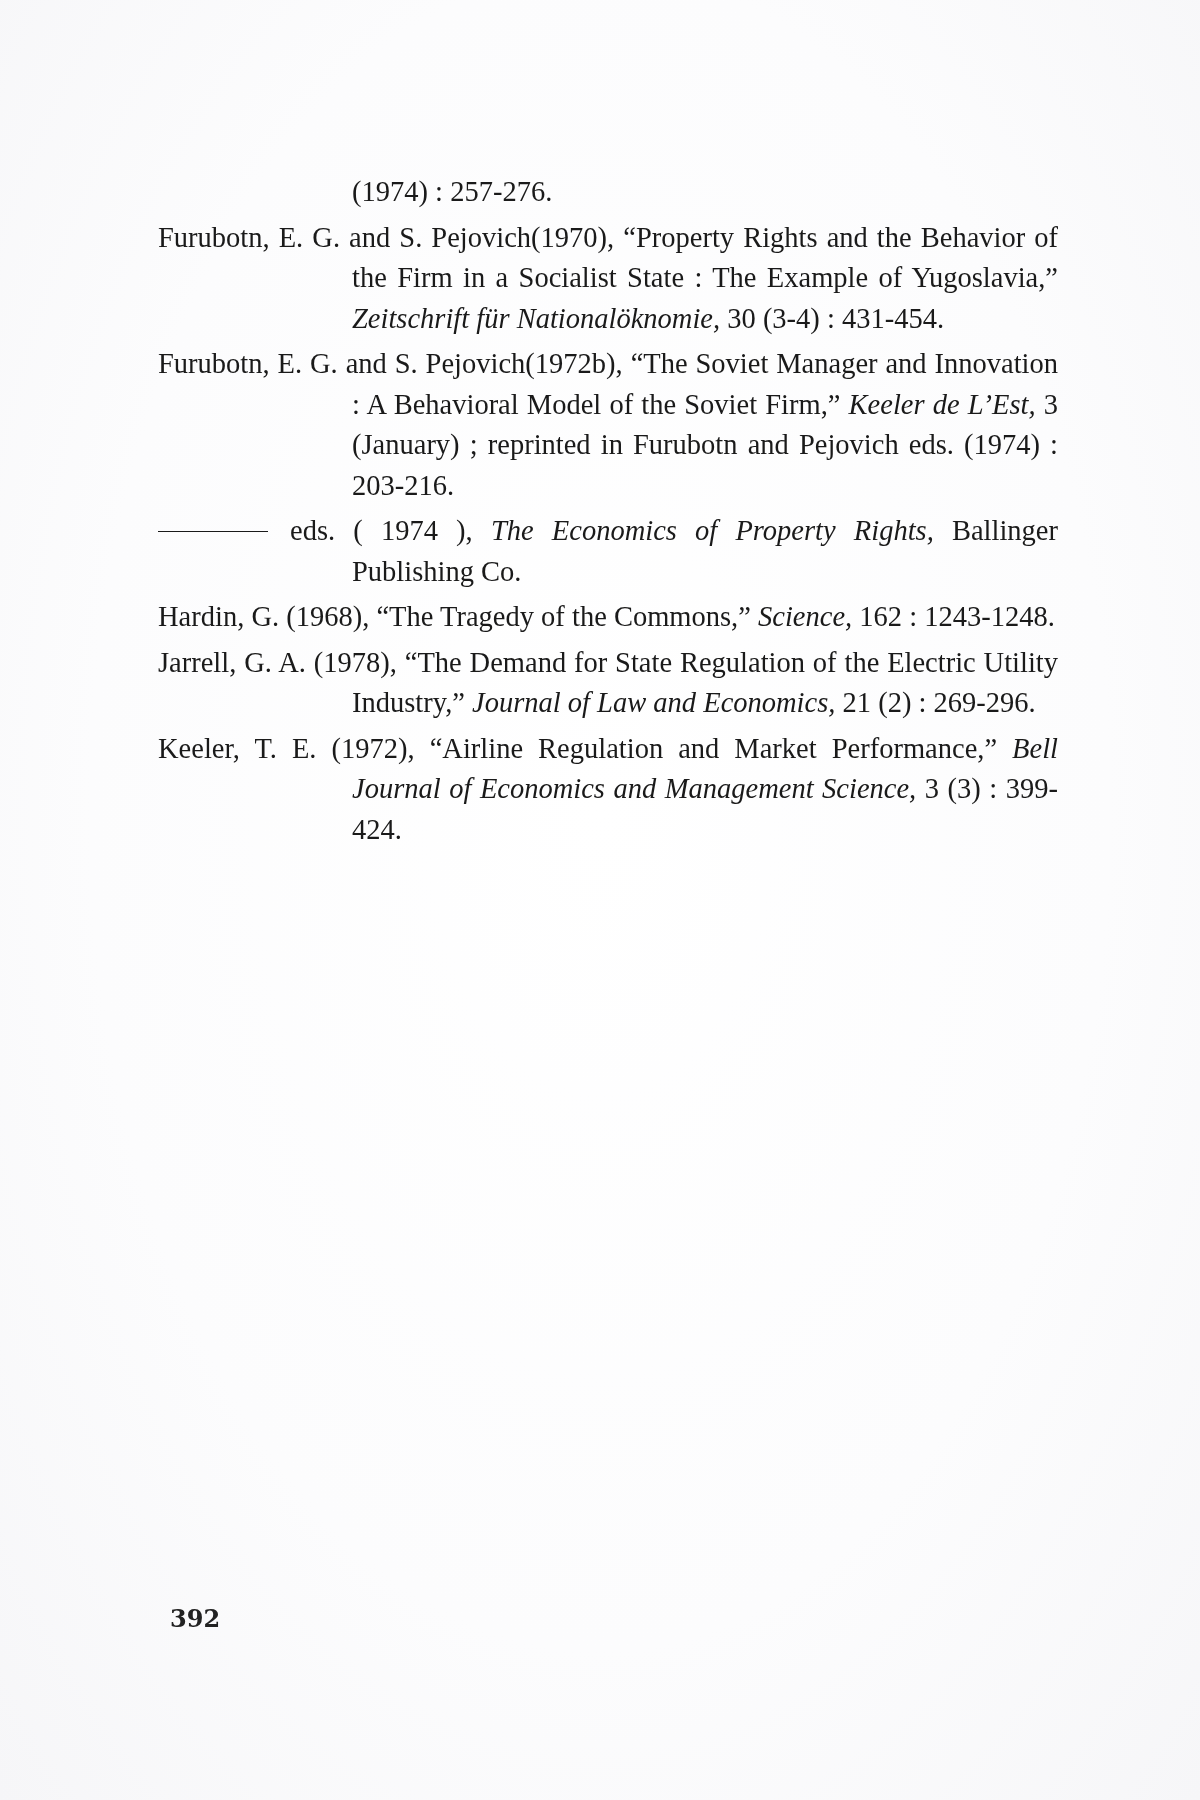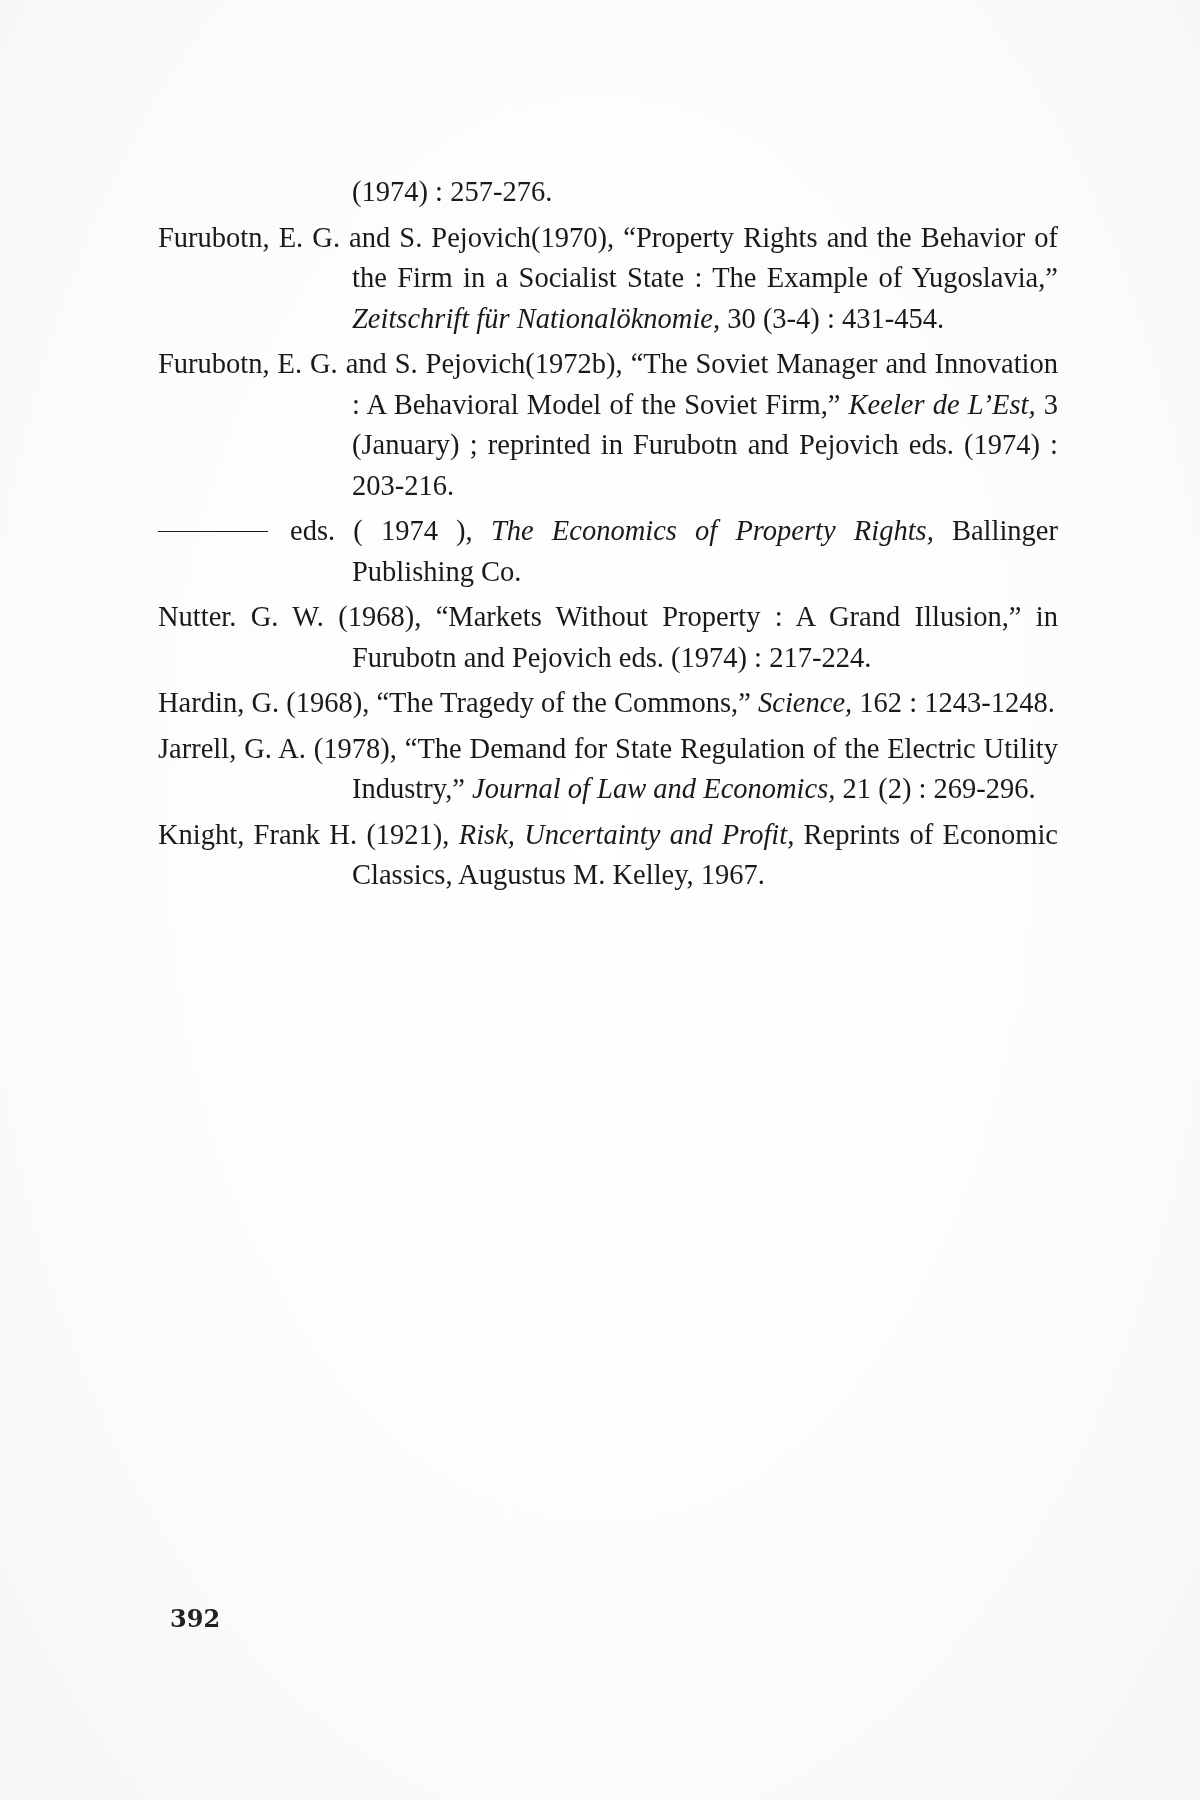--- a/index.html
+++ b/index.html
@@ -86,49 +86,44 @@
       <span>3 (January) ; reprinted in Furubotn and Pejovich eds. (1974) : 203-216.</span>
     </div>
 
     <div class="entry dash">
       <span class="rule"></span><span>eds.</span>
       <span>( 1974 ),</span>
       <span class="it">The Economics of Property Rights,</span>
       <span>Ballinger Publishing Co.</span>
     </div>
 
-    <div class="entry">
-      <span>Nutter. G. W.</span>
-      <span>(1968),</span>
-      <span>“Markets Without Property : A Grand Illusion,”</span>
-      <span>in Furubotn and Pejovich eds. (1974) : 217-224.</span>
-    </div>
 
     <div class="entry">
       <span>Hardin, G.</span>
       <span>(1968),</span>
       <span>“The Tragedy of the Commons,”</span>
       <span class="it">Science,</span>
       <span>162 : 1243-1248.</span>
     </div>
 
     <div class="entry">
       <span>Jarrell, G. A.</span>
       <span>(1978),</span>
       <span>“The Demand for State Regulation of the Electric Utility Industry,”</span>
       <span class="it">Journal of Law and Eco­nomics,</span>
       <span>21 (2) : 269-296.</span>
     </div>
 
 
 
+    <div class="entry">
+      <span>Keeler, T. E.</span>
+      <span>(1972),</span>
+      <span>“Airline Regulation and Market Performance,”</span>
+      <span class="it">Bell Journal of Economics and Management Science,</span>
+      <span>3 (3) : 399-424.</span>
+    </div>
 
-    <div class="entry">
-      <span>Knight, Frank H.</span>
-      <span>(1921),</span>
-      <span class="it">Risk, Uncertainty and Profit,</span>
-      <span>Reprints of Economic Classics, Augustus M. Kelley, 1967.</span>
-    </div>
 
   </div>
 
   <div class="page-number">392</div>
 </div>
 
 </body></html>

